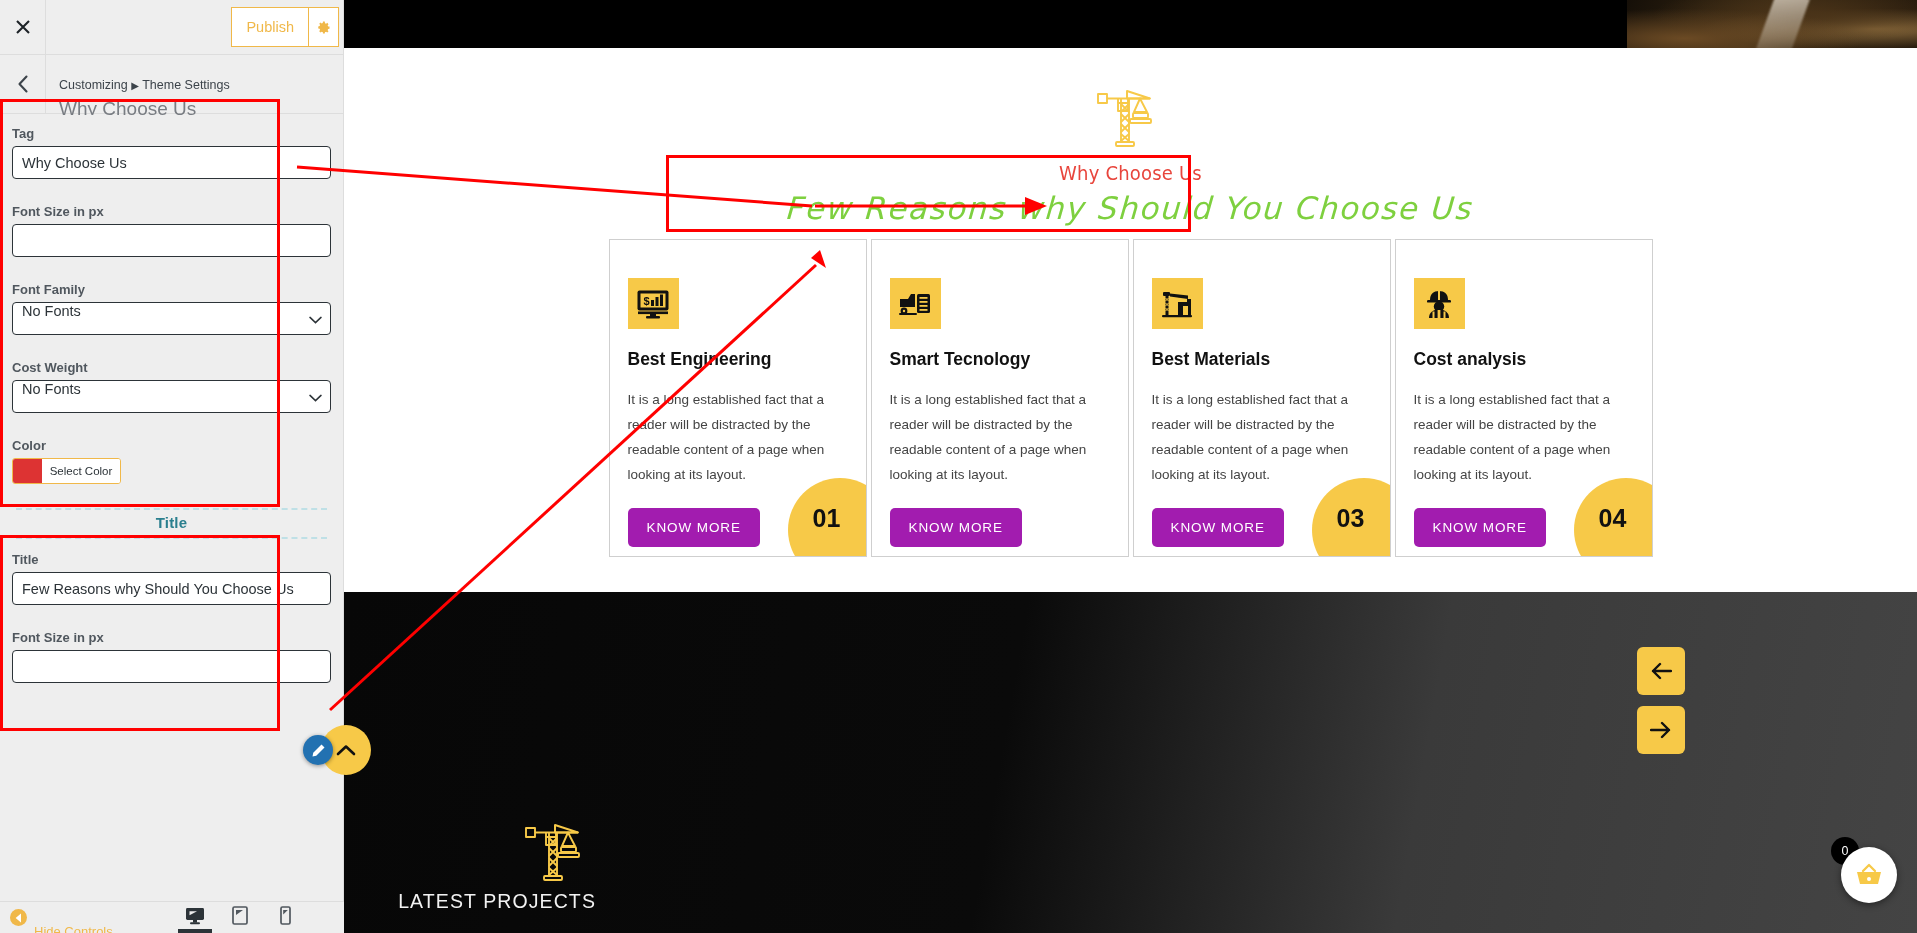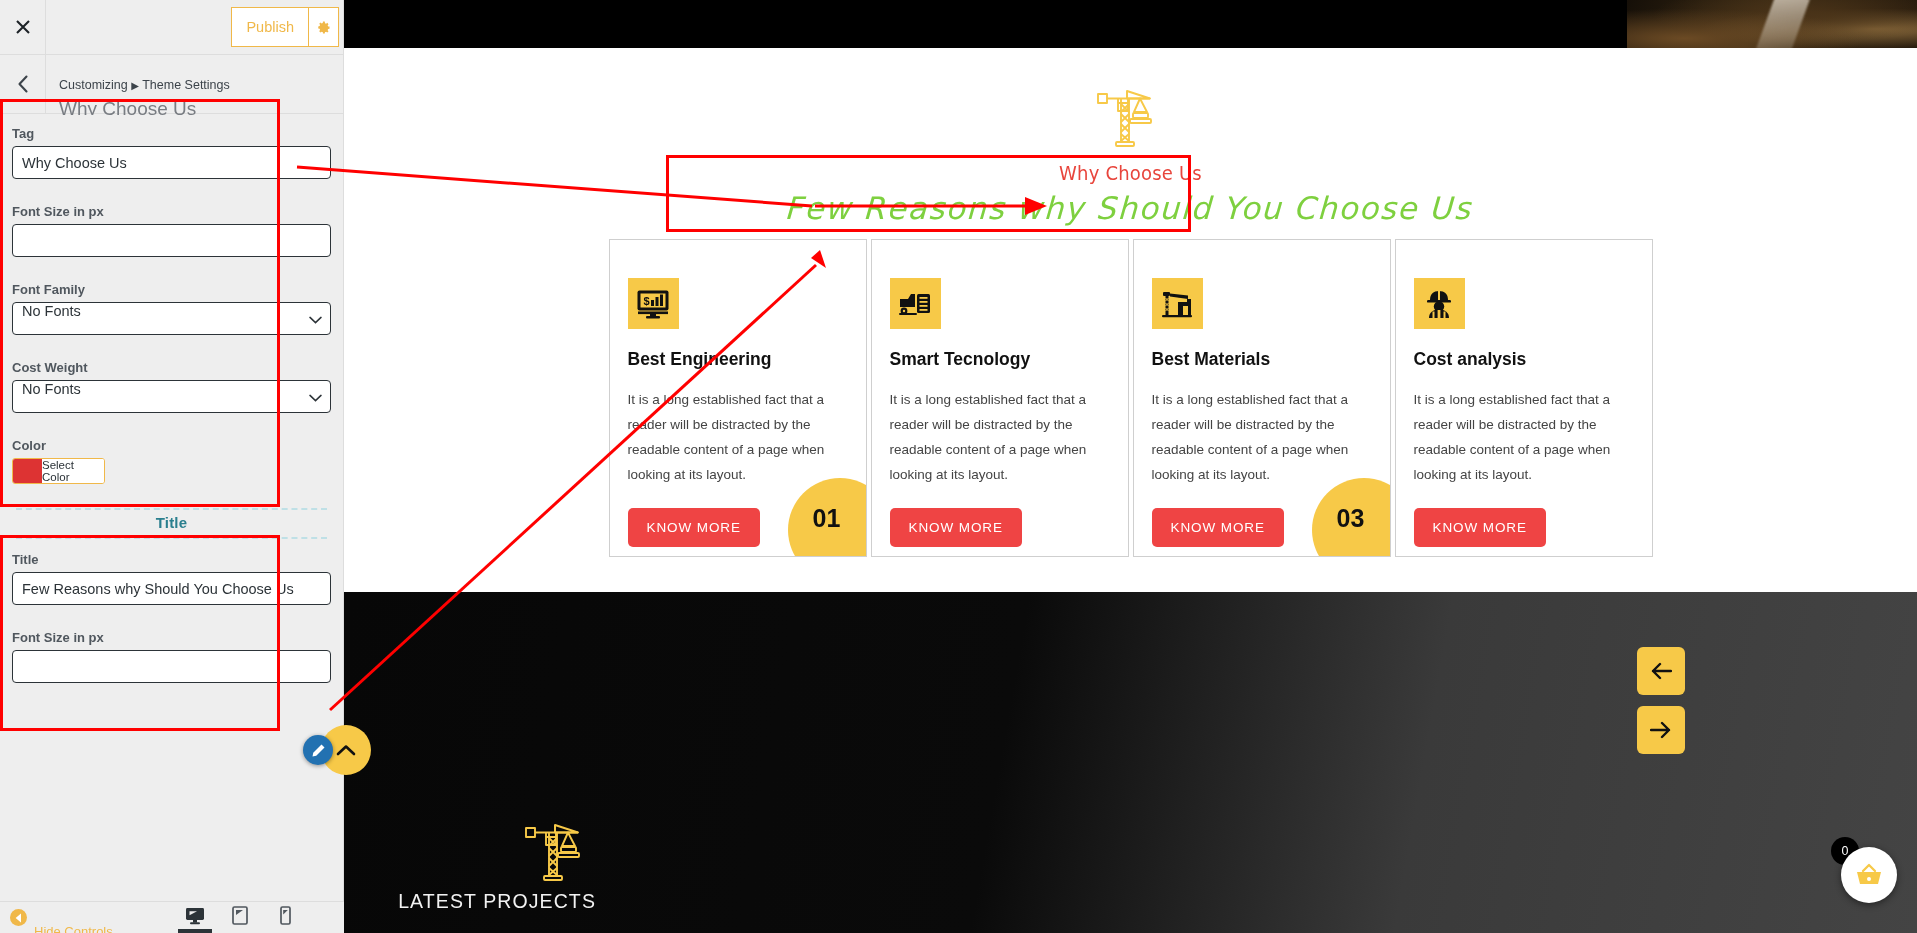--- a/index.html
+++ b/index.html
@@ -116,21 +116,21 @@
     color: #2c3338;
     cursor: pointer;
   }
   .ctrl-select .chev {
     position: absolute; right: 8px; top: 50%; transform: translateY(-50%);
   }
   .color-row {
     display: flex; align-items: stretch;
     border: 1px solid #f0b849;
     border-radius: 3px;
-    width: 93px; height: 26px;
+    width: 109px; height: 26px;
     background: #fff;
     overflow: hidden;
     cursor: pointer;
   }
   .color-swatch { width: 29px; background: #dd3333; }
   .color-btn {
     flex:1; display:flex; align-items:center; justify-content:center;
     font-size: 11.5px; color: #2c3338; background: #fff;
   }
 
@@ -268,21 +268,21 @@
     font-size: 17.5px; font-weight: bold; color: #111;
     margin-bottom: 17px;
   }
   .card-text {
     font-size: 13.5px; color: #444; line-height: 25px;
     margin-bottom: 21px;
     max-width: 205px;
   }
   .card-btn {
     display:inline-block;
-    background: #ef4444; color: #fff;
+    background: #a21caf; color: #fff;
     font-size: 13.5px; letter-spacing: .9px;
     padding: 12px 19px;
     border-radius: 5px;
     cursor: pointer;
     border: none;
     font-family: "Liberation Sans", sans-serif;
   }
   .card-num {
     position: absolute; right: -26px; bottom: -26px;
     width: 104px; height: 104px;
@@ -608,20 +608,23 @@
               <circle cx="16" cy="17.5" r="5.2" fill="#111"></circle>
               <path d="M6 29 C6 23.5 10 20.5 16 20.5 C22 20.5 26 23.5 26 29 Z" fill="#111"></path>
               <rect x="14.6" y="21" width="2.8" height="8" fill="#f7c948"></rect>
               <rect x="9.5" y="22.5" width="2" height="6.5" fill="#f7c948"></rect>
               <rect x="20.5" y="22.5" width="2" height="6.5" fill="#f7c948"></rect>
             </svg>
           </div>
           <div class="card-title">Cost analysis</div>
           <div class="card-text">It is a long established fact that a reader will be distracted by the readable content of a page when looking at its layout.</div>
           <button class="card-btn">KNOW MORE</button>
+          <div class="card-num">
+            <span>04</span>
+          </div>
         </div>
 
       </div>
     </div>
 
     <div class="site-footer">
       <div class="footer-left">
         <div>
           <svg width="74" height="62" viewBox="0 0 74 62" aria-hidden="true">
             <g fill="none" stroke="#f7c948" stroke-width="1.9" stroke-linejoin="round">

